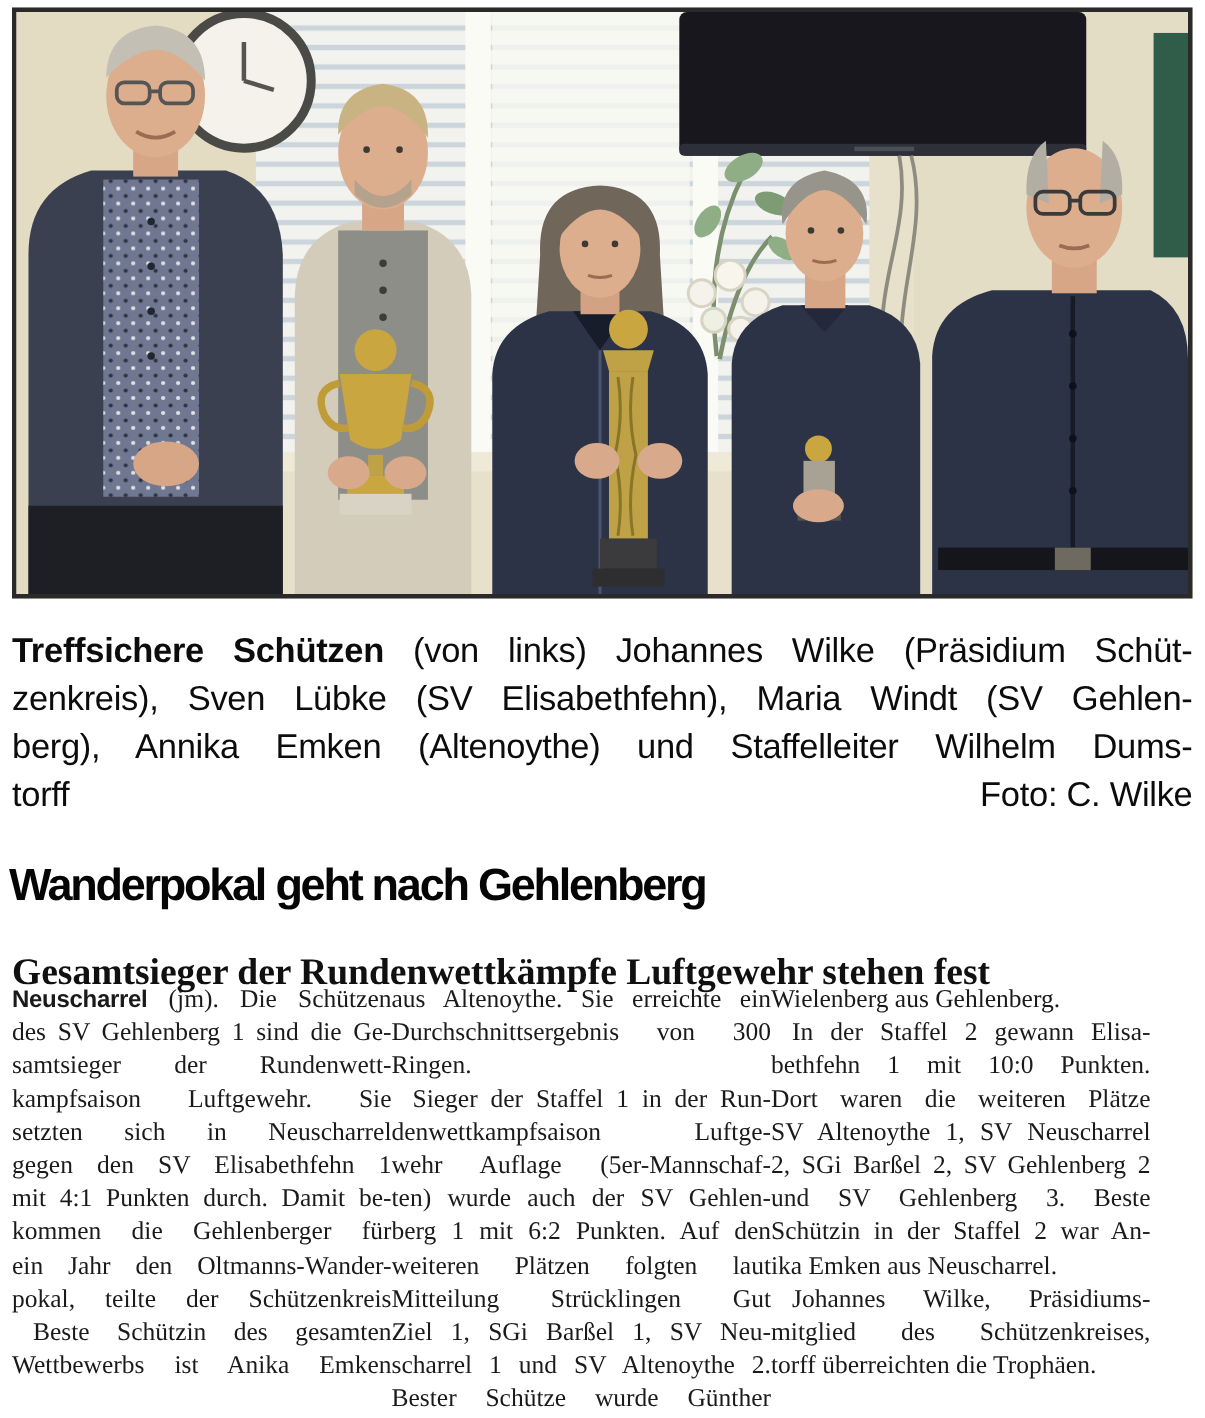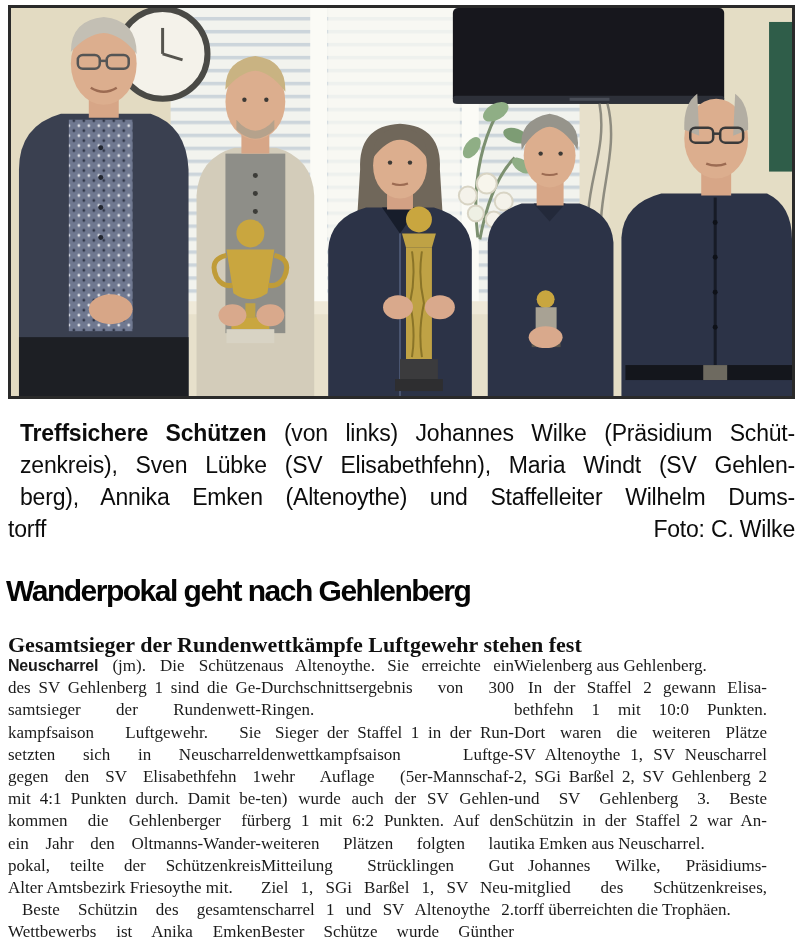--- a/index.html
+++ b/index.html
@@ -7,29 +7,29 @@
   .page { position:relative; width:803px; height:945px; background:#fff; overflow:hidden; color:#111; }
 
   
   .photo { position:absolute; left:8px; top:5px; width:787px; height:394px;
            border:3px solid #2a2a2a; box-sizing:border-box; background:#e7e0cc; }
   .photo svg { display:block; width:100%; height:100%; }
 
   
   .caption { position:absolute; left:8px; top:417px; width:787px;
              font-size:23px; line-height:32px; letter-spacing:-0.2px; color:#0c0c0c; }
-  .cap-line { text-align:justify; text-align-last:justify; overflow:hidden; height:32px;margin-left:12px; }
+  .cap-line { text-align:justify; text-align-last:justify; overflow:hidden; height:32px; }
   .cap-bold { font-weight:bold; }
   .cap-last { display:flex; justify-content:space-between;align-items:center; }
 
   
   .headline { position:absolute; left:6px; top:554px; width:792px;
               font-size:30px; font-weight:bold; letter-spacing:-1.5px; color:#050505; white-space:nowrap; }
   .subheadline { position:absolute; left:8px; top:614px; width:792px;
-                 font-family:"Liberation Serif",serif; font-size:22px; color:#101010; white-space:nowrap; }
+                 font-family:"Liberation Serif",serif; font-size:25px; color:#101010; white-space:nowrap; }
 
   
   .columns { position:absolute; left:8px; top:655px; width:787px; display:flex; 
              font-family:"Liberation Serif",serif; font-size:17px; line-height:22.2px; color:#1a1a1a; }
   .col { width:253px; }
   .bline { text-align:justify; text-align-last:justify; overflow:hidden; height:22.2px; }
   .bline.pend { text-align-last:left; }
   .bline.pind { text-indent:14px; }
   .dateline-bold { font-family:"Liberation Sans",sans-serif; font-weight:bold; font-size:16px; letter-spacing:-0.2px; }
 </style>
@@ -215,21 +215,20 @@
       <div class="bline"><span class="dateline-bold">Neuscharrel</span><span> (jm). Die Schützen</span></div>
     <div class="bline">des SV Gehlenberg 1 sind die Ge-</div>
         <div class="bline">samtsieger der Rundenwett-</div>
         <div class="bline">kampfsaison Luftgewehr. Sie</div>
         <div class="bline">setzten sich in Neuscharrel</div>
         <div class="bline">gegen den SV Elisabethfehn 1</div>
         <div class="bline">mit 4:1 Punkten durch. Damit be-</div>
         <div class="bline">kommen die Gehlenberger für</div>
         <div class="bline">ein Jahr den Oltmanns-Wander-</div>
         <div class="bline">pokal, teilte der Schützenkreis</div>
-        <div class="bline pend">Alter Amtsbezirk Friesoythe mit.</div>
         <div class="bline pind">Beste Schützin des gesamten</div>
         <div class="bline">Wettbewerbs ist Anika Emken</div>
       </div>
     <div class="col">
         <div class="bline">aus Altenoythe. Sie erreichte ein</div>
         <div class="bline">Durchschnittsergebnis von 300</div>
         <div class="bline pend">Ringen.</div>
         <div class="bline pind">Sieger der Staffel 1 in der Run-</div>
         <div class="bline">denwettkampfsaison Luftge-</div>
         <div class="bline">wehr Auflage (5er-Mannschaf-</div>

